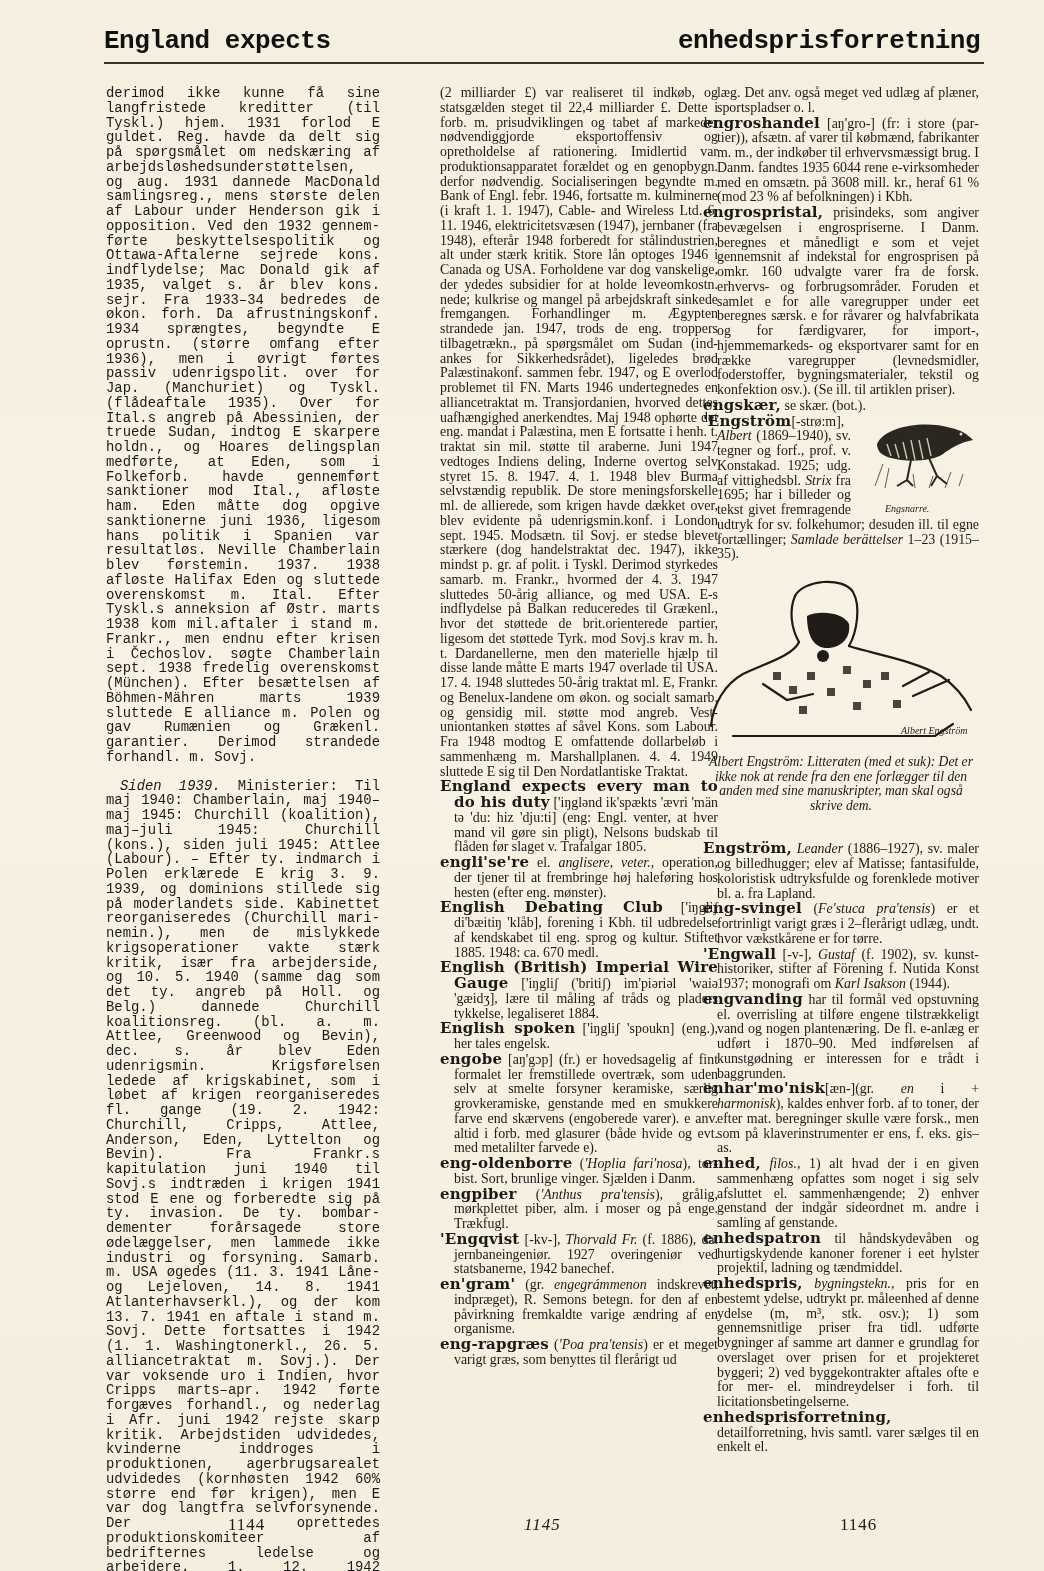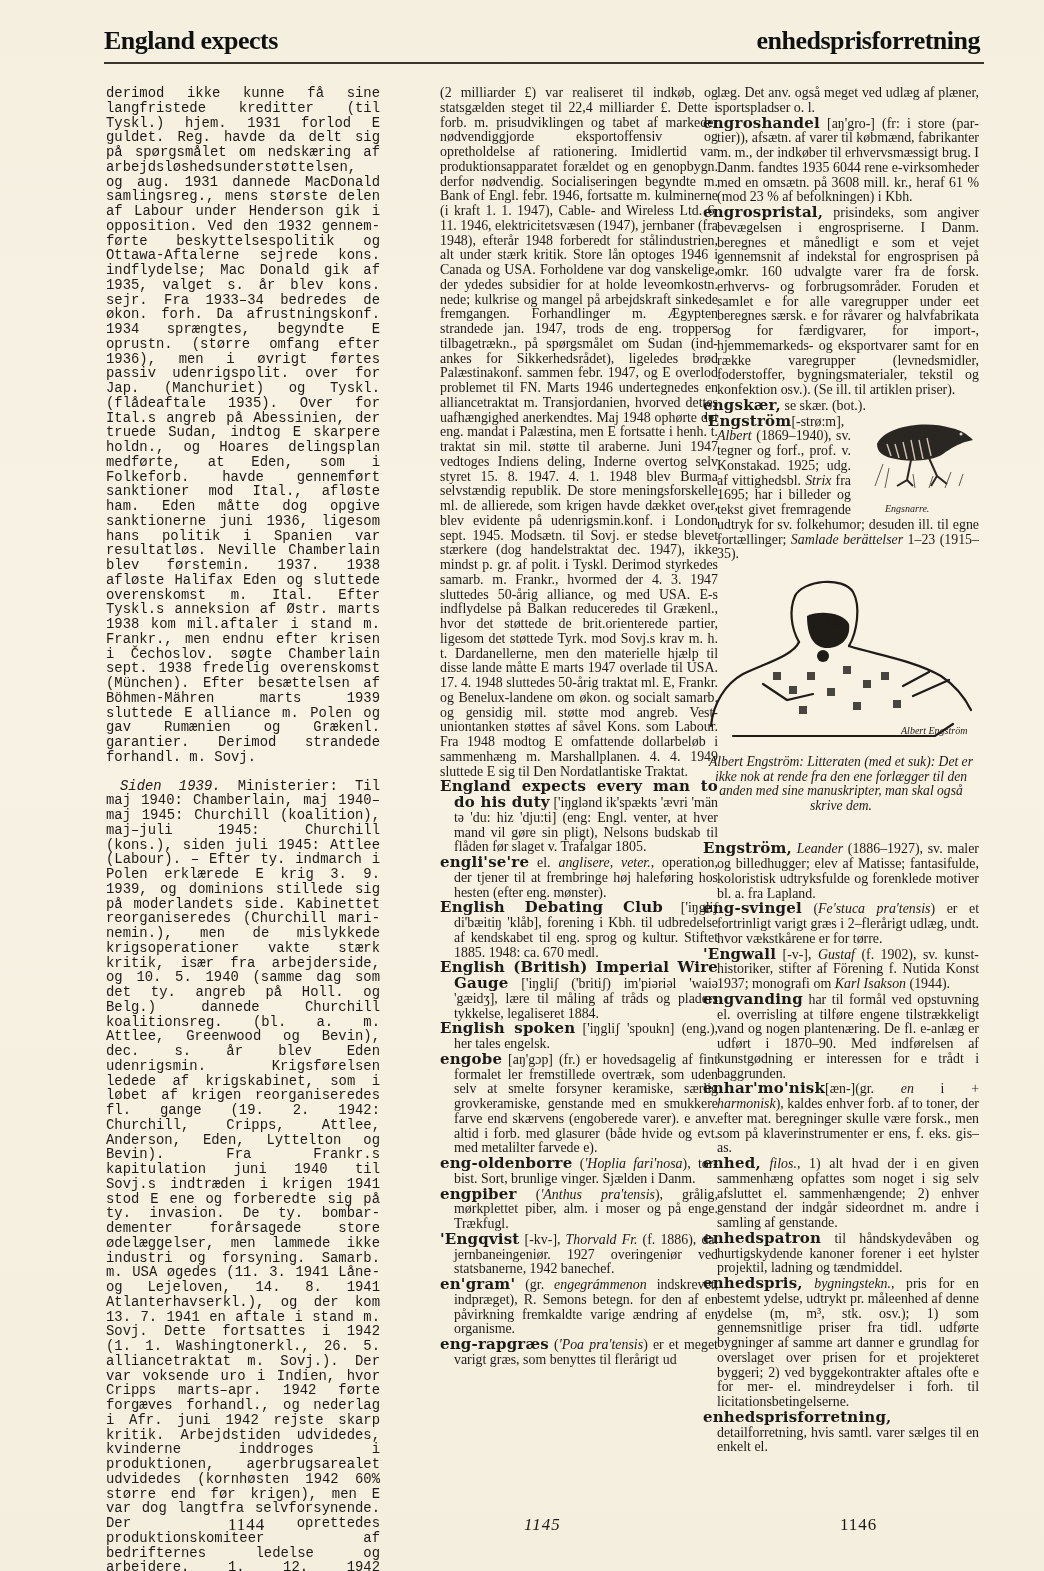--- a/index.html
+++ b/index.html
@@ -12,21 +12,21 @@
   }
   .page {
     position: absolute; left: 0; top: 0; width: 1044px; height: 1571px;
     background: linear-gradient(180deg, #f4efdf 0%, #f7f2e3 40%, #f3eedd 100%);
   }
   .header {
     position: absolute; left: 104px; top: 26px; width: 876px; height: 36px;
   }
   .header .left, .header .right {
     position: absolute; top: 0;
-    font-family: Liberation Serif, serif;
+    font-family: Liberation Mono, monospace;
     font-weight: bold; font-size: 26px; letter-spacing: -0.5px;
     color: #111;
   }
   .header .left { left: 0; }
   .header .right { right: 0; }
   .rule {
     position: absolute; left: 104px; top: 62px; width: 880px; height: 2px;
     background: #3a342b;
   }
   .col {

